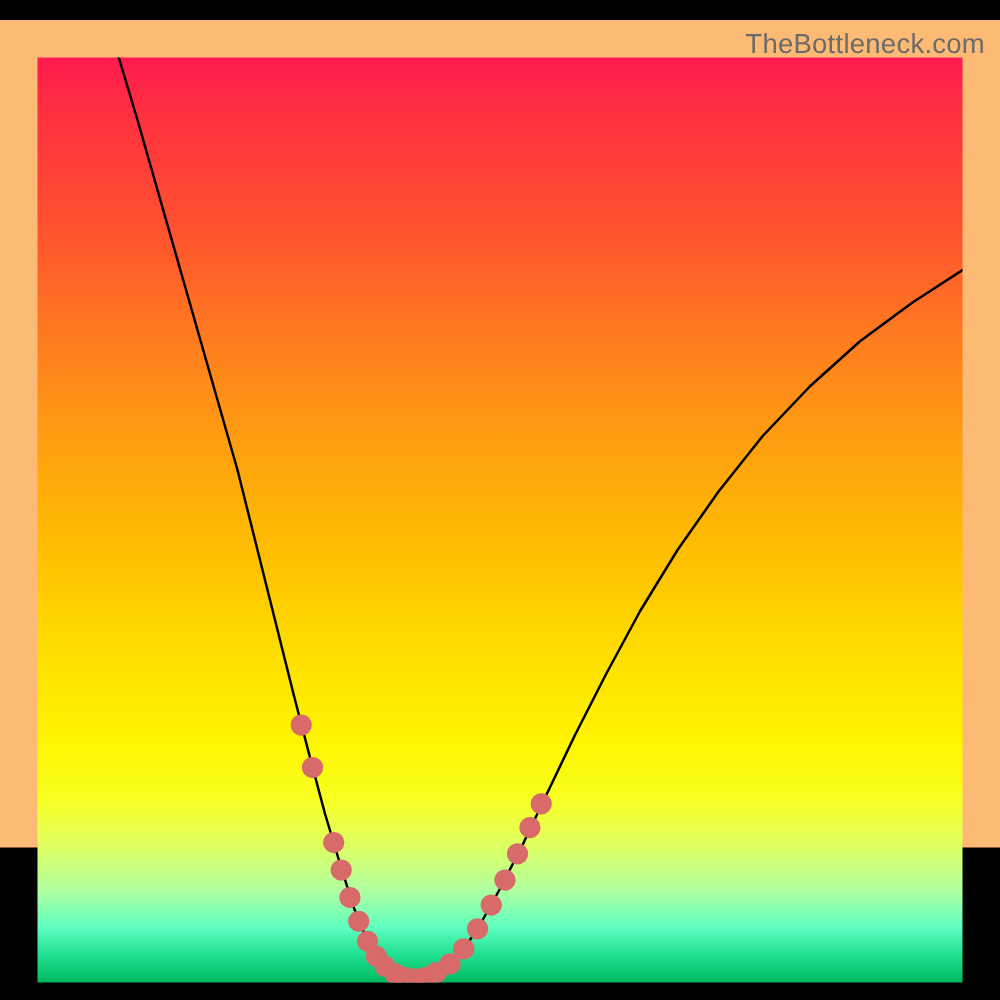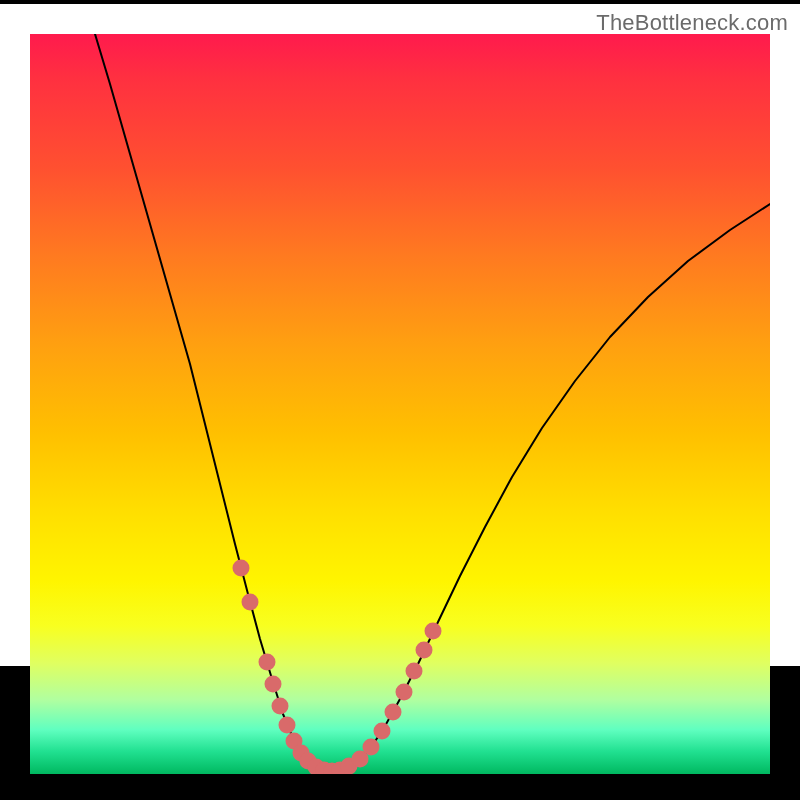--- a/index.html
+++ b/index.html
@@ -7,24 +7,24 @@
     padding: 0;
     width: 800px;
     height: 800px;
     background: #000;
     overflow: hidden;
     font-family: Arial, Helvetica, sans-serif;
   }
   .frame {
     position: absolute;
     left: 0;
-    top: 4px;
+    top: 16px;
     width: 800px;
     height: 662px;
-    background: #ffffff;
+    background: #fdba74;
   }
   .plot {
     position: absolute;
     left: 30px;
     top: 30px;
     width: 740px;
     height: 740px;
     background: linear-gradient(to bottom,
       #ff1a4d 0%,
       #ff3040 6%,

